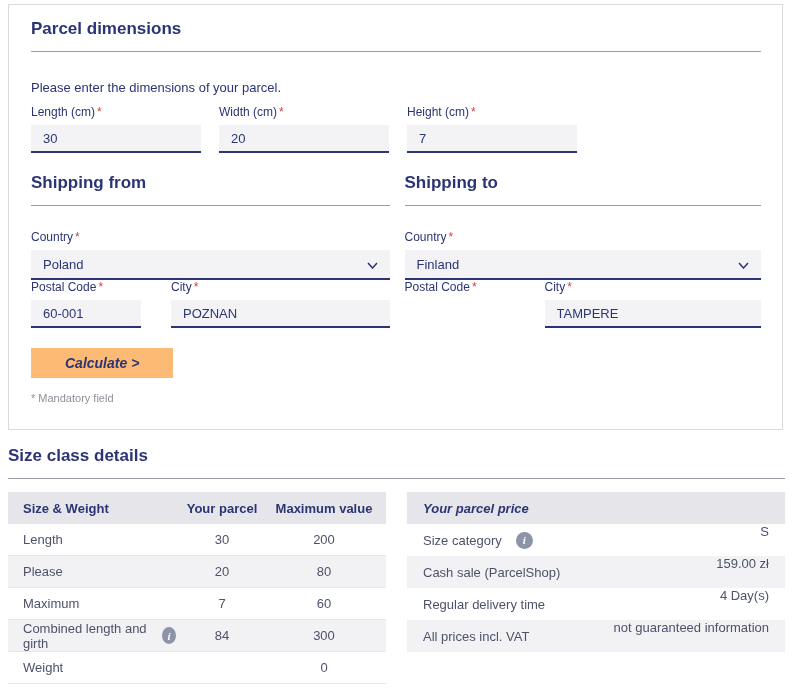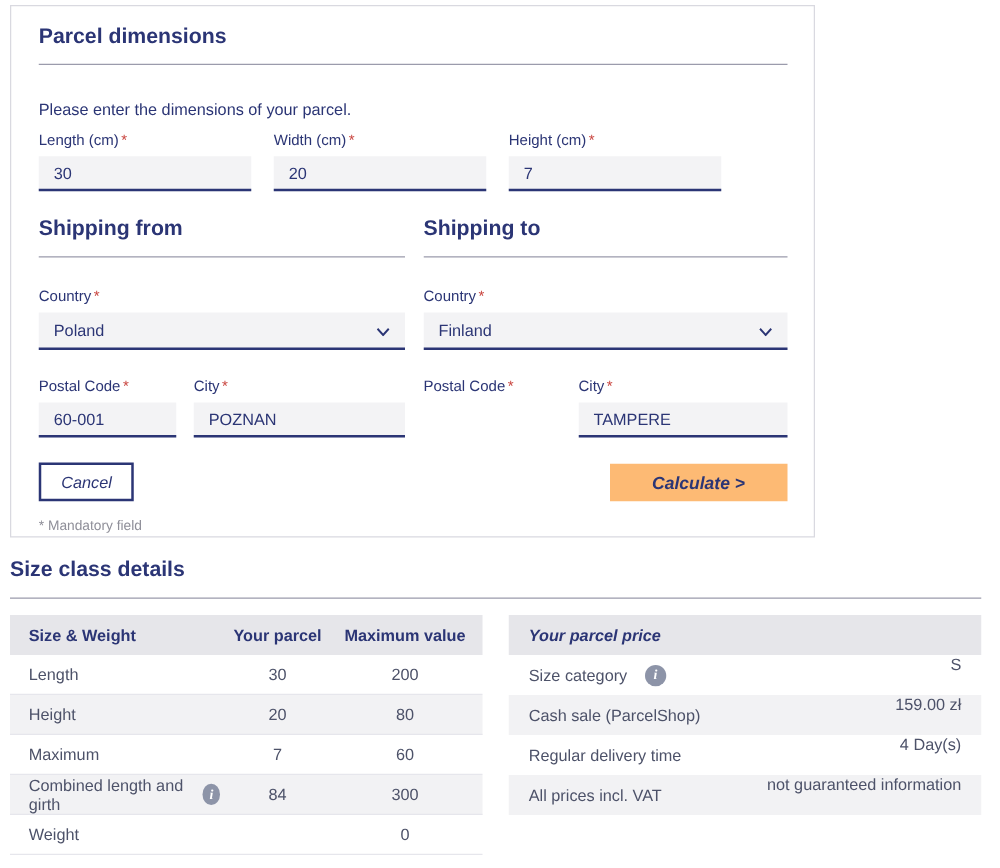--- a/index.html
+++ b/index.html
@@ -7,21 +7,21 @@
   body {
     width: 800px; height: 694px; position: relative;
     background: #ffffff;
     font-family: "Liberation Sans", sans-serif;
     color: #2b3575;
   }
 
   
   .card {
     position: absolute; left: 8px; top: 4px;
-    width: 644px; height: 426px;
+    width: 775px; height: 426px;
     background: #fff; border: 1px solid #d9d9e0;
     padding: 14px 21px 0 22px;
   }
   .card-title { font-size: 17px; font-weight: bold; color: #2b3575; margin: 0; }
   .rule { border: none; border-top: 1px solid #9b9bac; margin: 12px 0 0 0; }
   .intro { font-size: 13px; color: #2b3575; margin: 28px 0 0 0; }
 
   .dims-row { display: flex; gap: 18px; margin-top: 10px; }
   .dims-row .field { width: 170px; }
   .field-label { font-size: 12px; color: #2b3575; margin-bottom: 6px; }
@@ -42,21 +42,21 @@
   .country-field { margin-top: 24px; }
   .select-wrap { position: relative; }
   .select-input {
     width: 100%; height: 30px; appearance: none; -webkit-appearance: none;
     background: #f3f3f5; border: none; border-bottom: 2px solid #2b3575;
     padding: 0 28px 0 12px; font-size: 13px; color: #2b3575;
     font-family: "Liberation Sans", sans-serif; border-radius: 0; outline: none;
   }
   .chevron { position: absolute; right: 12px; top: 12px; pointer-events: none; line-height: 0; }
 
-  .pc-row { display: flex; gap: 14px; margin-top: 22px; }
+  .pc-row { display: flex; gap: 30px; margin-top: 0; }
   .pc-row .postal { width: 110px; }
   .pc-row .city { flex: 1; }
 
   .actions { display: flex; justify-content: space-between; align-items: center; margin-top: 20px; }
   .btn-cancel {
     height: 31px; padding: 0 16px;
     background: #fff; border: 2px solid #2b3575; color: #2b3575;
     font-style: italic; font-size: 13px; font-family: "Liberation Sans", sans-serif;
     cursor: pointer;
   }
@@ -188,21 +188,20 @@
         </div>
         <div class="city">
           <div class="field-label"><span>City</span><span class="req">*</span></div>
           <input class="text-input" type="text" value="TAMPERE" style="">
         </div>
       </div>
     </div>
   </div>
 
   <div class="actions">
-    <button class="btn-cancel">Cancel</button>
     <button class="btn-calculate">Calculate &gt;</button>
   </div>
 
   <div class="mandatory">* Mandatory field</div>
 </div>
 
 <div class="size-section">
   <h2 class="section-title">Size class details</h2>
   <hr class="rule">
 
@@ -217,21 +216,21 @@
       <div class="t-body">
         <div class="t-row">
           <div class="c-label">
               <span>Length</span>
             </div>
           <div class="c-your">30</div>
           <div class="c-max">200</div>
         </div>
         <div class="t-row">
           <div class="c-label">
-              <span>Height</span>
+              <span>Please</span>
             </div>
           <div class="c-your">20</div>
           <div class="c-max">80</div>
         </div>
         <div class="t-row">
           <div class="c-label">
               <span>Maximum</span>
             </div>
           <div class="c-your">7</div>
           <div class="c-max">60</div>

